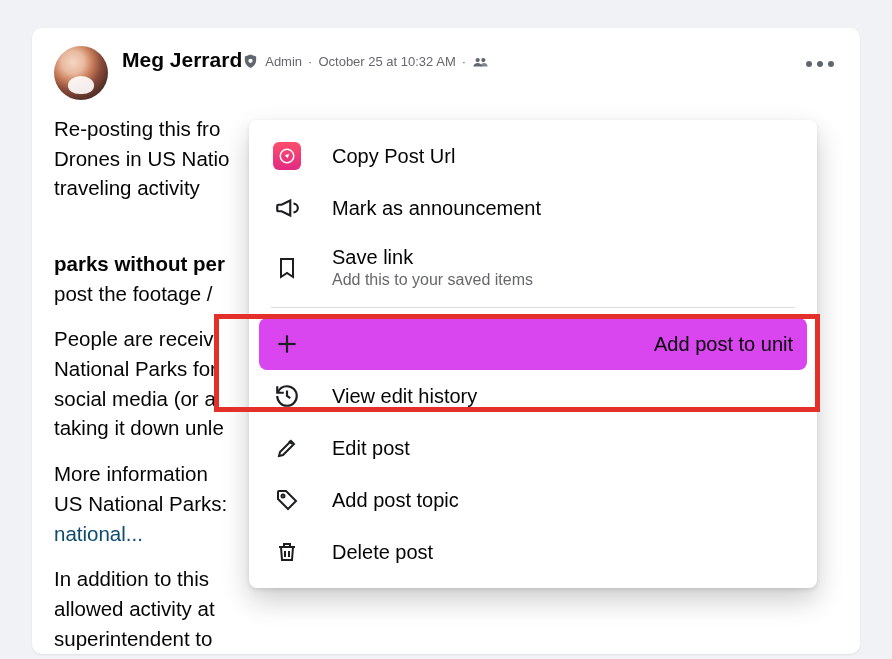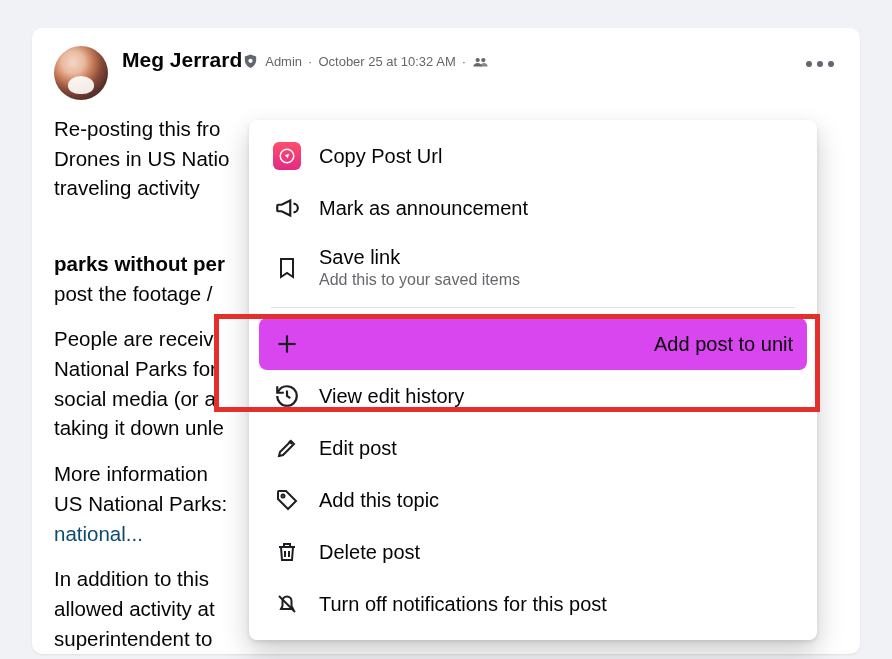--- a/index.html
+++ b/index.html
@@ -126,21 +126,21 @@
       top: 120px;
       width: 568px;
       background: #fff;
       border-radius: 8px;
       box-shadow: 0 12px 28px rgba(0,0,0,0.2), 0 2px 4px rgba(0,0,0,0.1);
       padding: 10px;
     }
     .menu-item {
       display: flex;
       align-items: center;
-      gap: 18px;
+      gap: 31px;
       padding: 12px 14px;
       border-radius: 8px;
       cursor: pointer;
     }
     .menu-item.hovered {
       background: #d946ef;
       justify-content: space-between;
     }
     .menu-icon {
       width: 28px;
@@ -334,45 +334,34 @@
   </div>
 
   <div class="menu-item">
     <div class="menu-icon">
       <svg viewBox="0 0 24 24" width="24" height="24" fill="none" stroke="#1c1e21" stroke-width="2">
           <path d="M3 11V4a1 1 0 011-1h7l10 10-8 8L3 11z"></path>
           <circle cx="8" cy="8" r="1.5"></circle>
         </svg>
     </div>
     <div class="menu-text">
-        <div class="menu-label">Add this topic</div>
+        <div class="menu-label">Add post topic</div>
       </div>
   </div>
 
   <div class="menu-item">
     <div class="menu-icon">
       <svg viewBox="0 0 24 24" width="24" height="24" fill="none" stroke="#1c1e21" stroke-width="2">
           <path d="M4 7h16"></path>
           <path d="M9 7V4h6v3"></path>
           <path d="M6 7l1 13h10l1-13"></path>
           <line x1="10" y1="11" x2="10" y2="17"></line>
           <line x1="14" y1="11" x2="14" y2="17"></line>
         </svg>
     </div>
     <div class="menu-text">
         <div class="menu-label">Delete post</div>
       </div>
   </div>
 
-  <div class="menu-item">
-    <div class="menu-icon">
-      <svg viewBox="0 0 24 24" width="24" height="24" fill="none" stroke="#1c1e21" stroke-width="2">
-          <path d="M6 17h12l-1.5-3V9a4.5 4.5 0 00-9 0v5L6 17z"></path>
-          <line x1="4" y1="4" x2="20" y2="20"></line>
-        </svg>
-    </div>
-    <div class="menu-text">
-        <div class="menu-label">Turn off notifications for this post</div>
-      </div>
-  </div>
 </div>
 
 <div class="highlight-box"></div>
 
 </body></html>

